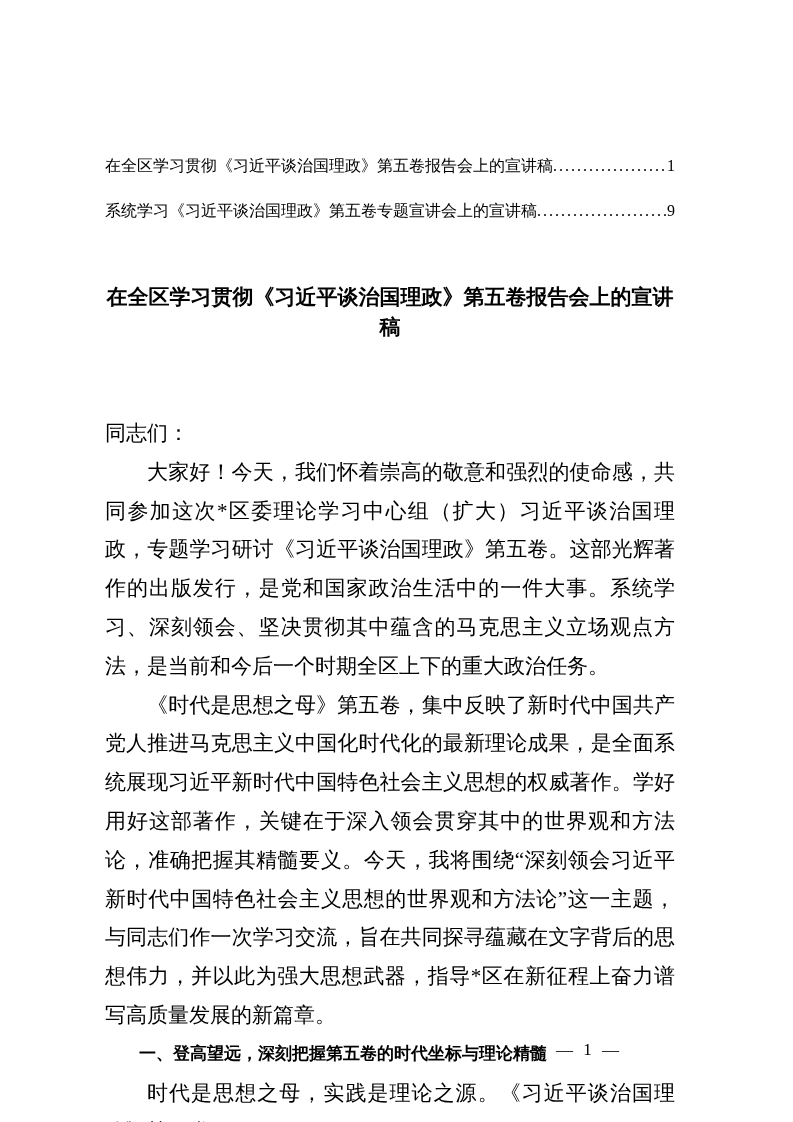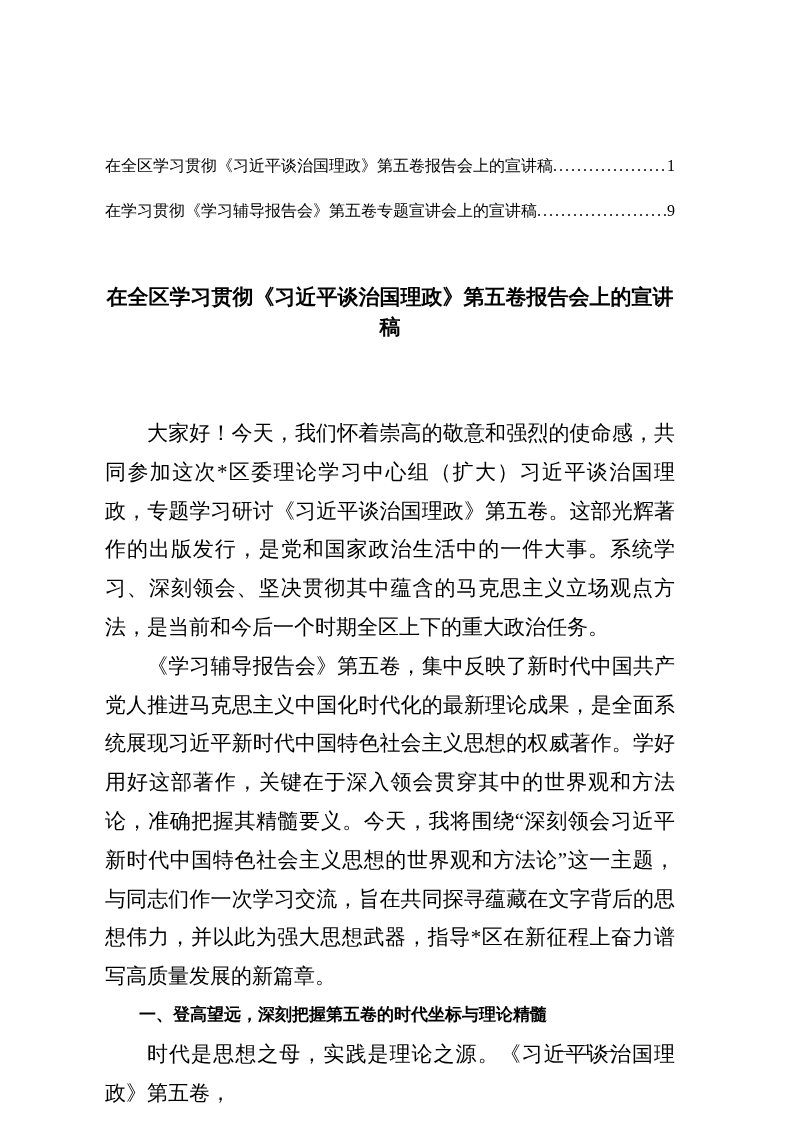--- a/index.html
+++ b/index.html
@@ -63,30 +63,31 @@
 
 <div class="page">
 
   <div class="toc">
     <div class="toc-row">
       <span class="toc-title">在全区学习贯彻《习近平谈治国理政》第五卷报告会上的宣讲稿</span>
       <span class="toc-dots">................................................................................</span>
       <span class="toc-page">1</span>
     </div>
     <div class="toc-row">
-      <span class="toc-title">在学习贯彻《学习辅导报告会》第五卷专题宣讲会上的宣讲稿</span>
+      <span class="toc-title">系统学习《习近平谈治国理政》第五卷专题宣讲会上的宣讲稿</span>
       <span class="toc-dots">................................................................................</span>
       <span class="toc-page">9</span>
     </div>
   </div>
 
   <h1 class="doc-title">在全区学习贯彻《习近平谈治国理政》第五卷报告会上的宣讲稿</h1>
 
   <div class="body">
+    <p class="salutation">同志们：</p>
     <p>大家好！今天，我们怀着崇高的敬意和强烈的使命感，共同参加这次*区委理论学习中心组（扩大）习近平谈治国理政，专题学习研讨《习近平谈治国理政》第五卷。这部光辉著作的出版发行，是党和国家政治生活中的一件大事。系统学习、深刻领会、坚决贯彻其中蕴含的马克思主义立场观点方法，是当前和今后一个时期全区上下的重大政治任务。</p>
-    <p>《学习辅导报告会》第五卷，集中反映了新时代中国共产党人推进马克思主义中国化时代化的最新理论成果，是全面系统展现习近平新时代中国特色社会主义思想的权威著作。学好用好这部著作，关键在于深入领会贯穿其中的世界观和方法论，准确把握其精髓要义。今天，我将围绕“深刻领会习近平新时代中国特色社会主义思想的世界观和方法论”这一主题，与同志们作一次学习交流，旨在共同探寻蕴藏在文字背后的思想伟力，并以此为强大思想武器，指导*区在新征程上奋力谱写高质量发展的新篇章。</p>
+    <p>《时代是思想之母》第五卷，集中反映了新时代中国共产党人推进马克思主义中国化时代化的最新理论成果，是全面系统展现习近平新时代中国特色社会主义思想的权威著作。学好用好这部著作，关键在于深入领会贯穿其中的世界观和方法论，准确把握其精髓要义。今天，我将围绕“深刻领会习近平新时代中国特色社会主义思想的世界观和方法论”这一主题，与同志们作一次学习交流，旨在共同探寻蕴藏在文字背后的思想伟力，并以此为强大思想武器，指导*区在新征程上奋力谱写高质量发展的新篇章。</p>
     <p class="heading">一、登高望远，深刻把握第五卷的时代坐标与理论精髓</p>
     <p>时代是思想之母，实践是理论之源。《习近平谈治国理政》第五卷，</p>
   </div>
 
   <div class="footer">— 1 —</div>
 
 </div>
 
 </body></html>

